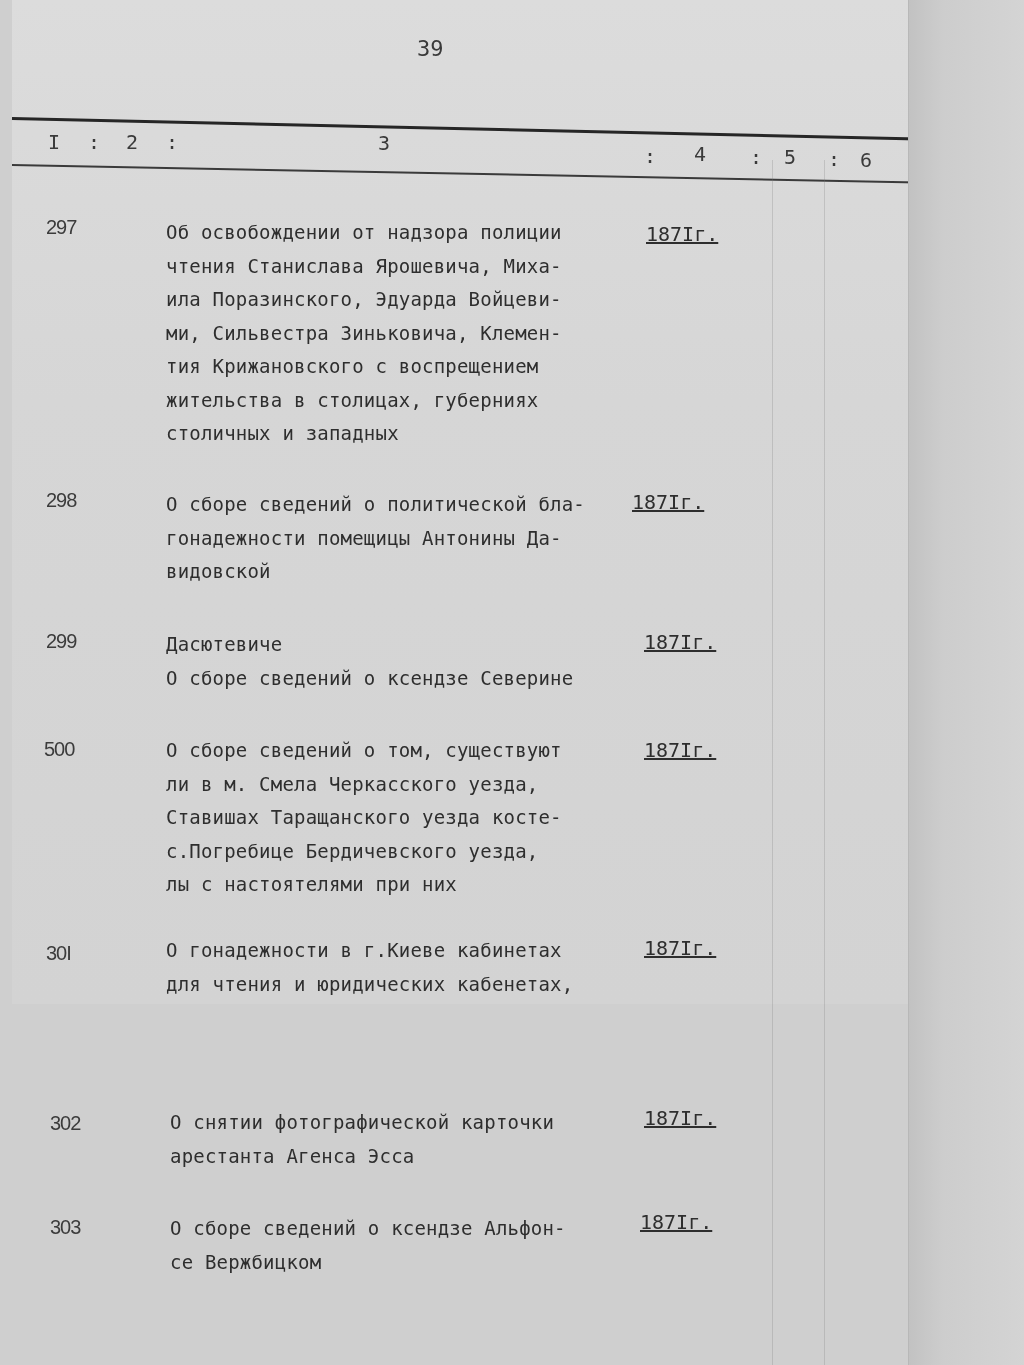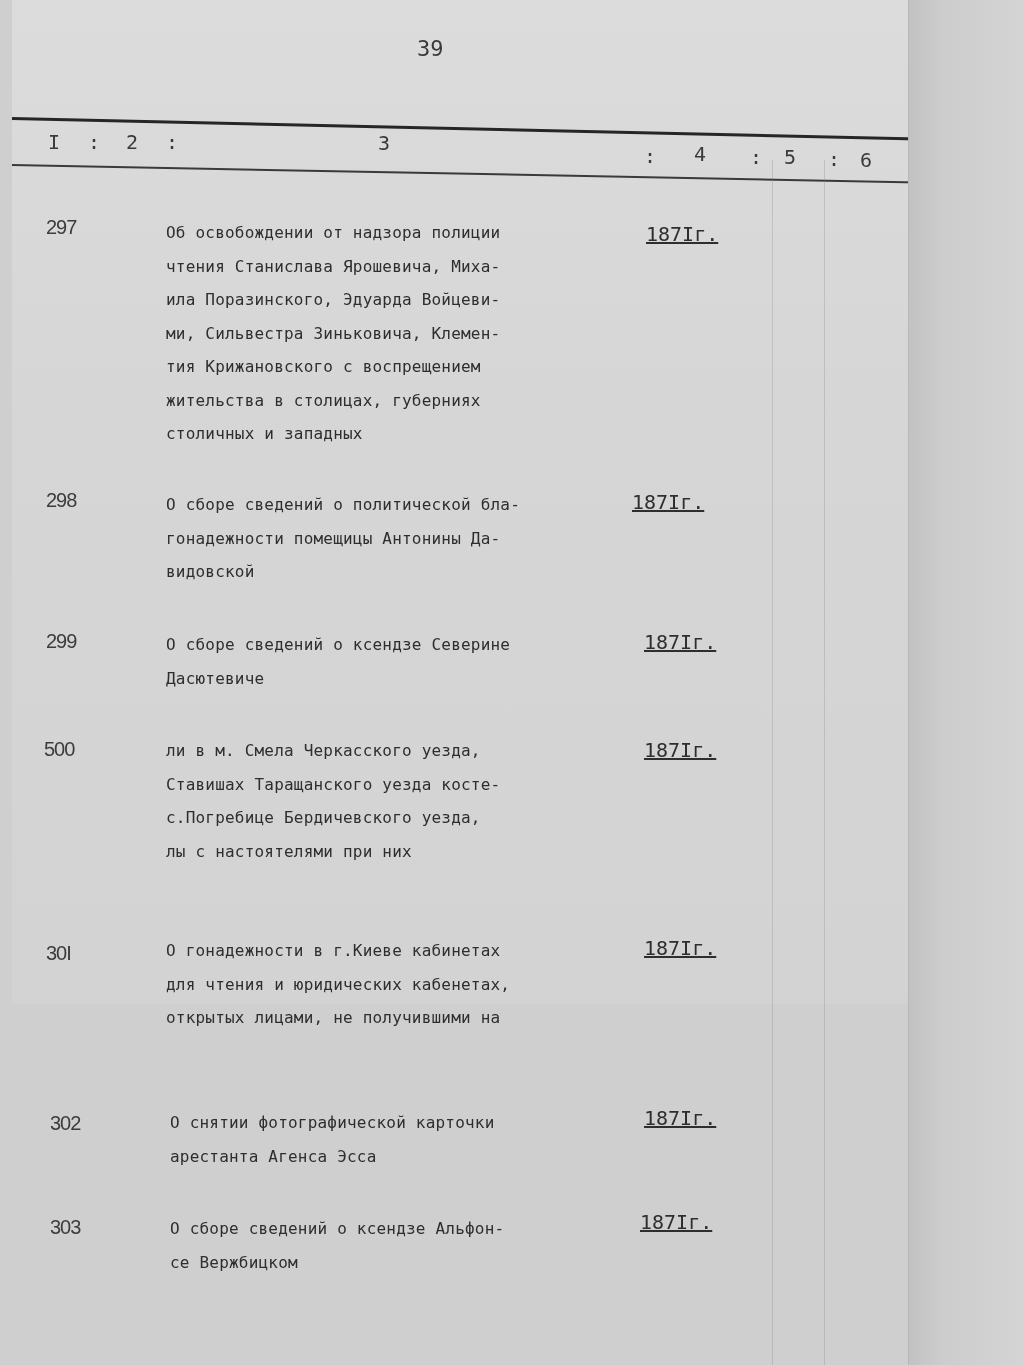--- a/index.html
+++ b/index.html
@@ -35,21 +35,21 @@
     .vline {
       position: absolute; top: 160px; width: 1px; height: 1205px; background: rgba(120,120,120,0.25);
     }
     .entry { position: absolute; }
     .entry .num {
       position: absolute; left: 0; top: 0; font-size: 20px; color: #3c3c3c;
       font-family: "Liberation Sans", sans-serif; letter-spacing: -1px;
     }
     .entry .title {
       position: absolute; left: 0; top: 0;
-      font-size: 16px; line-height: 33.5px; color: #2e2e2e; letter-spacing: 0.2px;
+      font-size: 19px; line-height: 33.5px; color: #2e2e2e; letter-spacing: 0.2px;
     }
     .entry .title span { display: block; white-space: pre; }
     .entry .year {
       position: absolute; top: 0; font-size: 20px; color: #2e2e2e; text-decoration: underline;
     }
   </style>
 </head>
 <body>
 
 <div class="page">
@@ -95,43 +95,43 @@
       <span>О сборе сведений о политической бла-</span>
       <span>гонадежности помещицы Антонины Да-</span>
       <span>видовской</span>
     </div>
     <span class="year" style="left:620px;top:490px">187Iг.</span>
   </div>
 
   <div class="entry" style="left:0;top:0">
     <span class="num" style="left:34px;top:630px">299</span>
     <div class="title" style="left:154px;top:628px">
+      <span>Дасютевиче</span>
       <span>О сборе сведений о ксендзе Северине</span>
-      <span>Дасютевиче</span>
     </div>
     <span class="year" style="left:632px;top:630px">187Iг.</span>
   </div>
 
   <div class="entry" style="left:0;top:0">
     <span class="num" style="left:32px;top:738px">500</span>
     <div class="title" style="left:154px;top:734px">
+      <span>О сборе сведений о том, существуют</span>
       <span>ли в м. Смела Черкасского уезда,</span>
       <span>Ставишах Таращанского уезда косте-</span>
       <span>с.Погребице Бердичевского уезда,</span>
       <span>лы с настоятелями при них</span>
     </div>
     <span class="year" style="left:632px;top:738px">187Iг.</span>
   </div>
 
   <div class="entry" style="left:0;top:0">
     <span class="num" style="left:34px;top:942px">30I</span>
     <div class="title" style="left:154px;top:934px">
       <span>О гонадежности в г.Киеве кабинетах</span>
       <span>для чтения и юридических кабенетах,</span>
-      <span>открытых лицами, не получившими на</span>
     </div>
     <span class="year" style="left:632px;top:936px">187Iг.</span>
   </div>
 
   <div class="entry" style="left:0;top:0">
     <span class="num" style="left:38px;top:1112px">302</span>
     <div class="title" style="left:158px;top:1106px">
       <span>О снятии фотографической карточки</span>
       <span>арестанта Агенса Эсса</span>
     </div>

